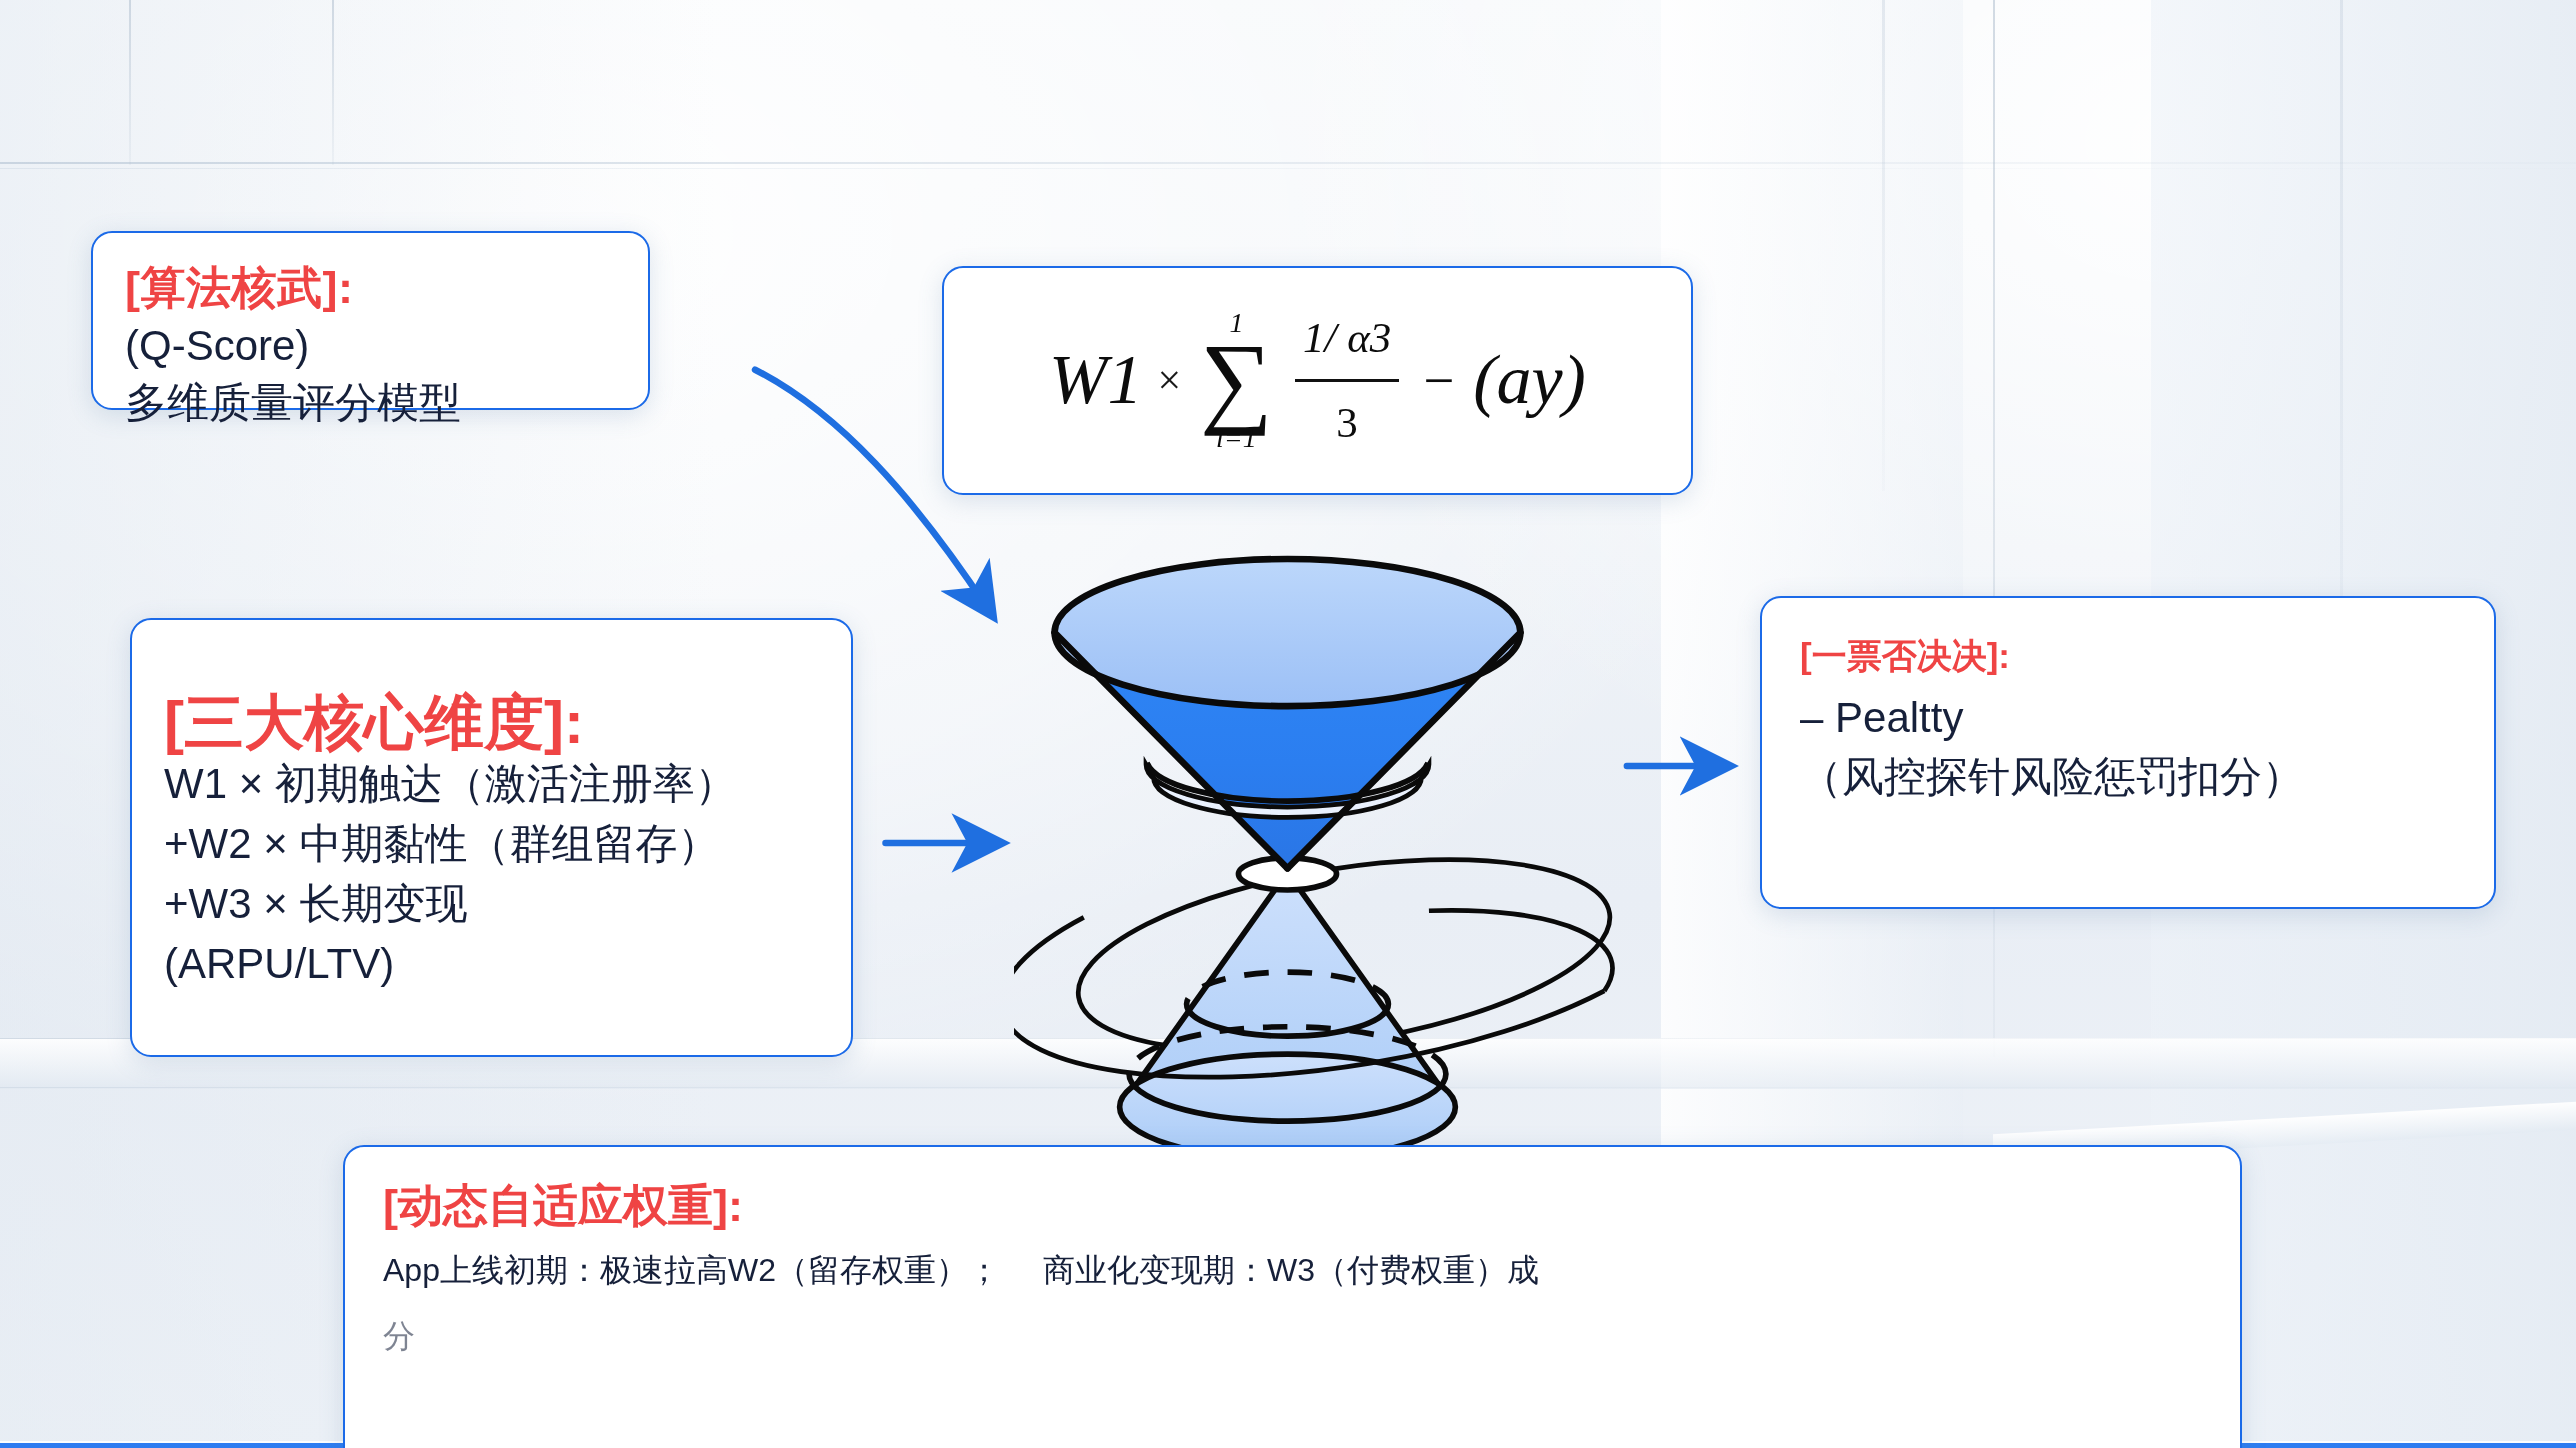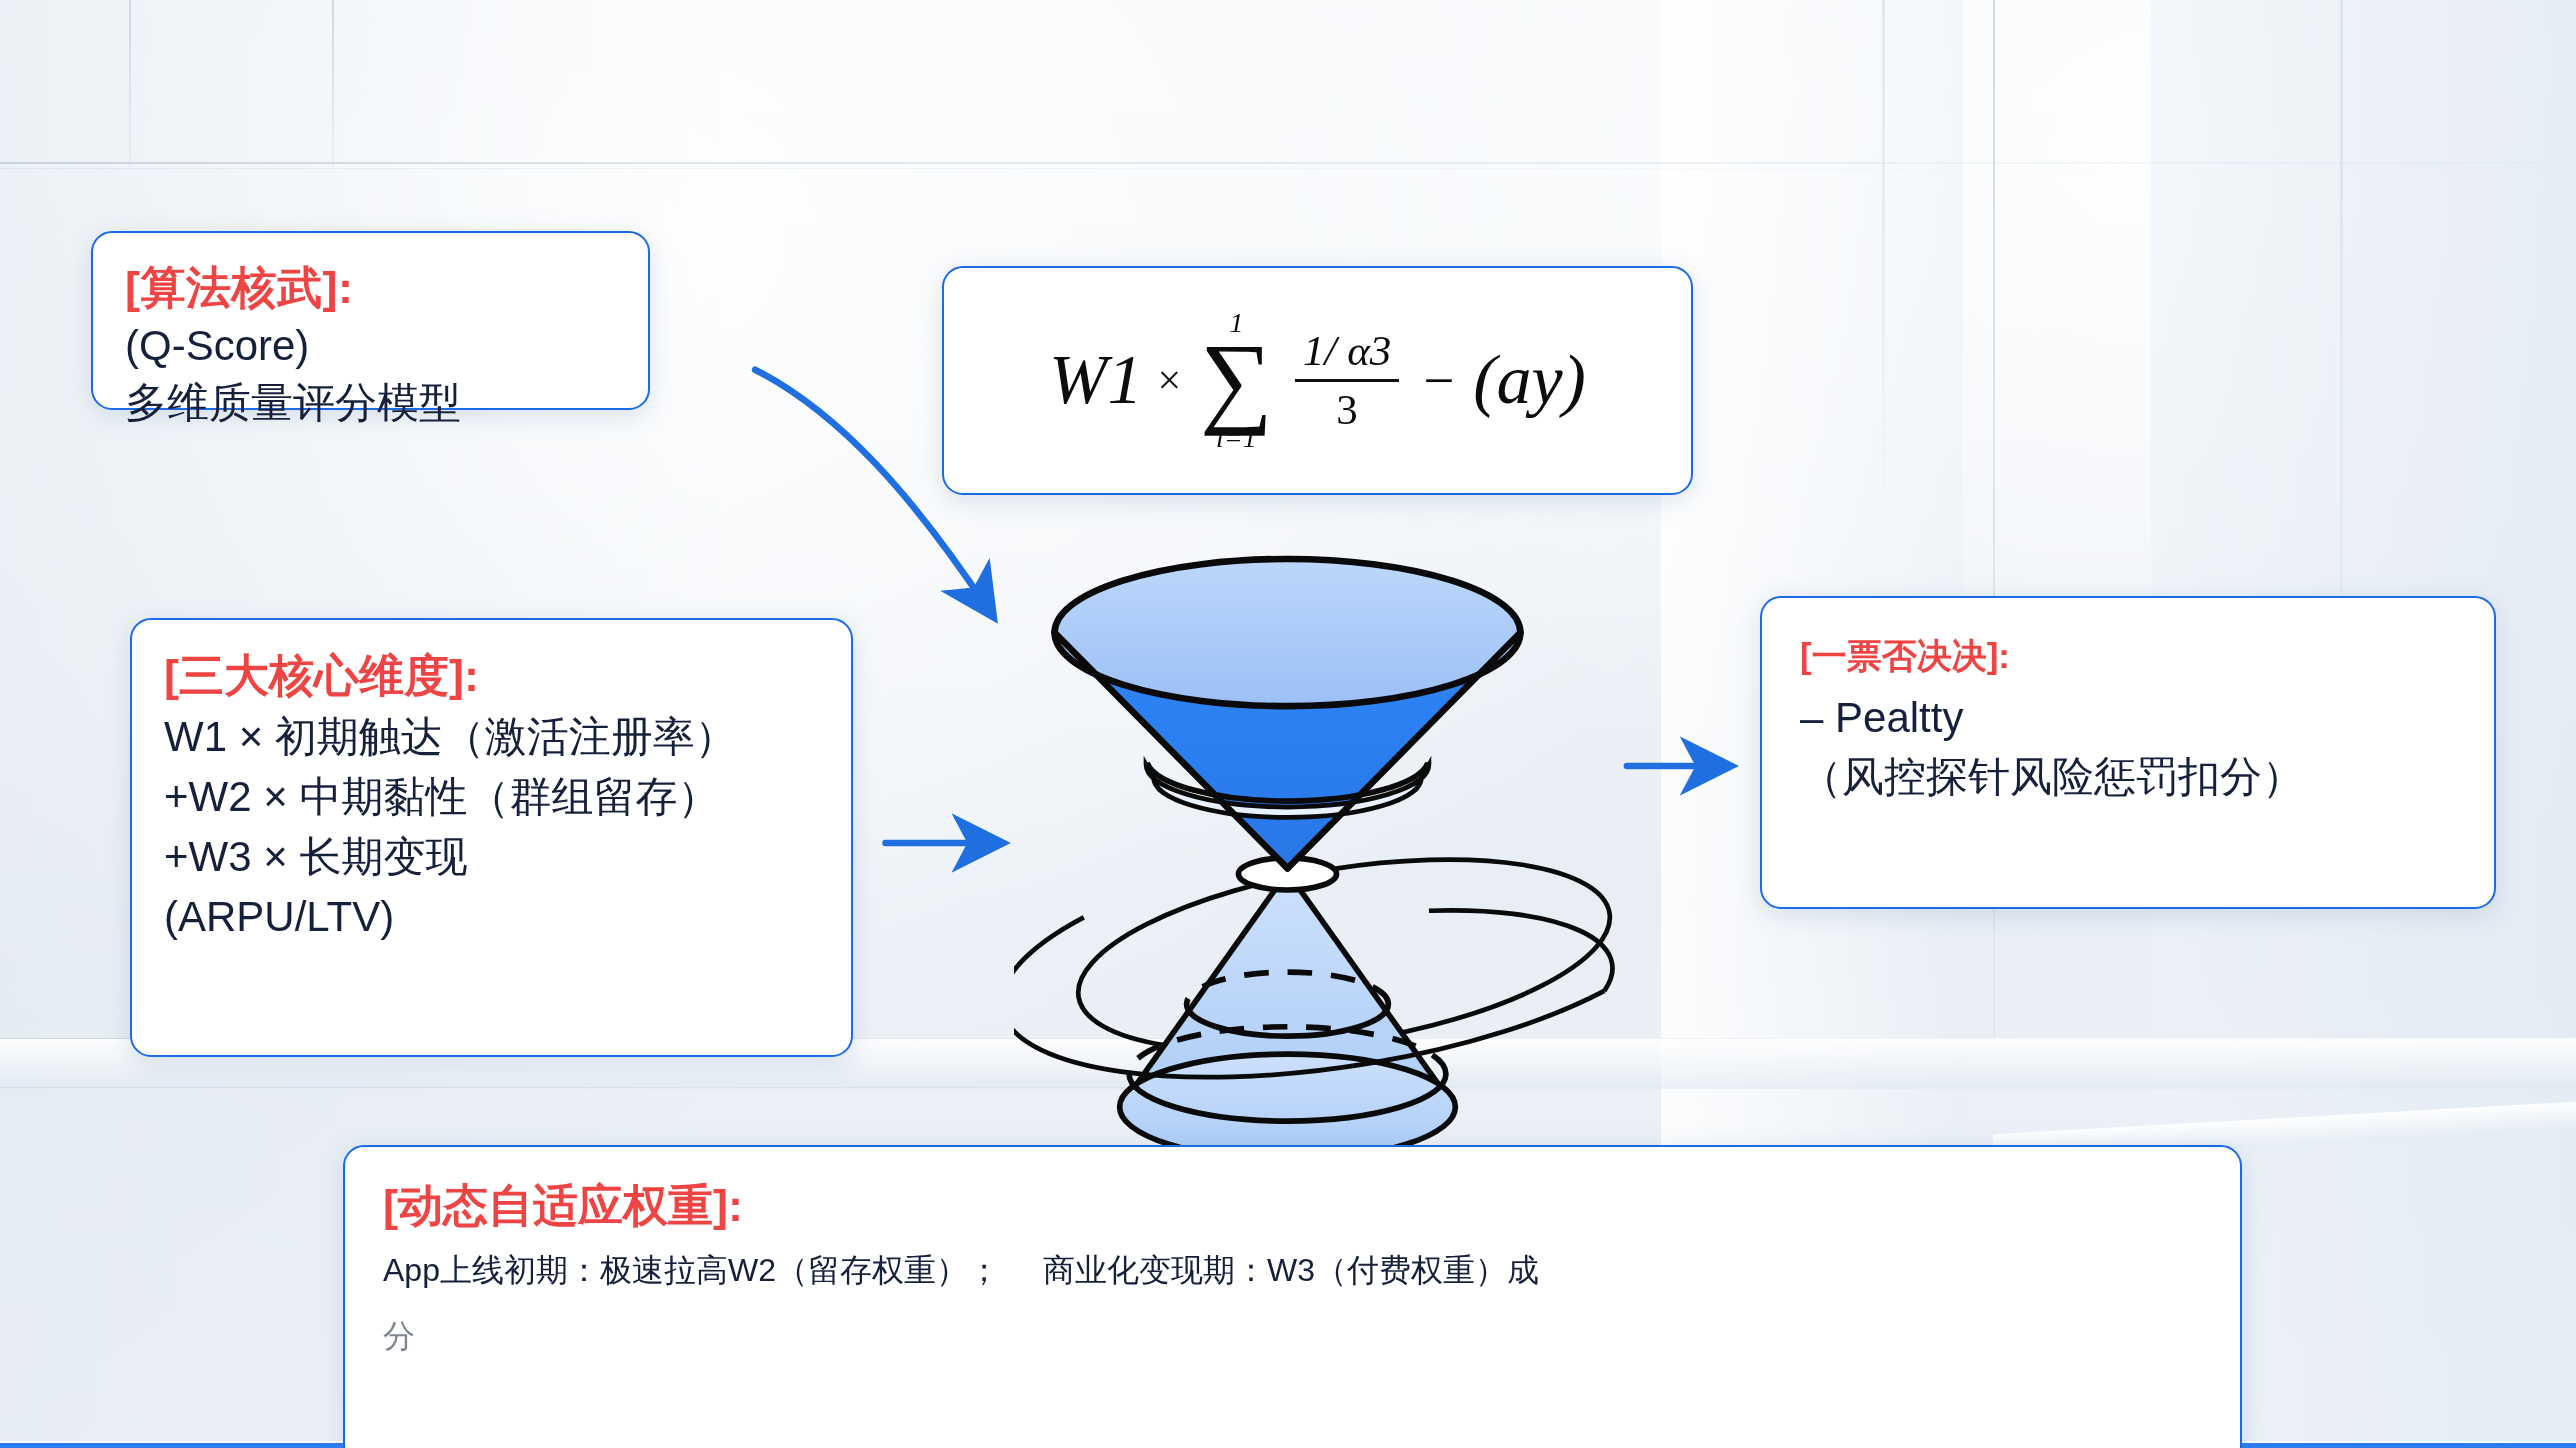--- a/index.html
+++ b/index.html
@@ -44,21 +44,21 @@
     color:#111a2e;
   }
   .card .ttl{font-weight:bold;color:#ef4444;}
   .card .ln{color:#16203a;white-space:pre;}
 
   #card-algo{left:91px;top:231px;width:559px;height:179px;padding:24.5px 28px 0 32px;}
   #card-algo .ttl{font-size:45px;line-height:59px;letter-spacing:0.5px;}
   #card-algo .ln{font-size:42px;line-height:57px;}
 
   #card-dims{left:130px;top:618px;width:723px;height:439px;padding:24.5px 24.5px 0 32px;}
-  #card-dims .ttl{font-size:45px;line-height:62px;}
+  #card-dims .ttl{font-size:60px;line-height:62px;margin-top:47px;}
   #card-dims .ln{font-size:42px;line-height:60px;}
 
   #card-veto{left:1760px;top:596px;width:736px;height:313px;padding:26.4px 28px 0 38px;}
   #card-veto .ttl{font-size:35px;line-height:64px;}
   #card-veto .ln{font-size:42px;line-height:59px;}
 
   #card-weights{left:343px;top:1145px;width:1899px;height:359px;padding:28px 40px 0 38px;}
   #card-weights .ttl{font-size:45px;line-height:62px;}
   #card-weights .ln{font-size:32px;line-height:66px;white-space:normal;}
   #card-weights .gap{display:inline-block;width:43px;}
@@ -71,21 +71,21 @@
     color:#0c0c0c;display:flex;align-items:center;gap:13.2px;
     font-size:70px;
   }
   .formula .it{font-style:italic;}
   .formula .times{font-size:42px;font-style:normal;padding:0 1.9px;color:#1a1a1a;}
   .sum{display:inline-flex;flex-direction:column;align-items:center;line-height:1;margin:0 3.8px;}
   .sum .lim{font-size:28px;font-style:italic;}
   .sum .lim.top{margin-bottom:-3.8px;}
   .sum .lim.bot{margin-top:-1.9px;}
   .sum .sig{font-size:102px;line-height:.9;font-weight:400;}
-  .frac{display:inline-flex;flex-direction:column;align-items:center;line-height:1.08;margin:0 5.7px;}
+  .frac{display:inline-flex;flex-direction:column;align-items:center;line-height:1.08;margin:0 5.7px;gap:13px;}
   .frac .num{font-size:43px;font-style:italic;padding:0 7.5px;}
   .frac .bar{height:2.8px;background:#111;width:100%;margin:4.7px 0;}
   .frac .den{font-size:43px;}
   .minus{font-size:55px;padding:0 5.7px;}
 
   
   #funnel{position:absolute;left:1014px;top:540px;width:679px;height:634px;}
   #funnel svg{width:100%;height:100%;display:block;}
 
   

